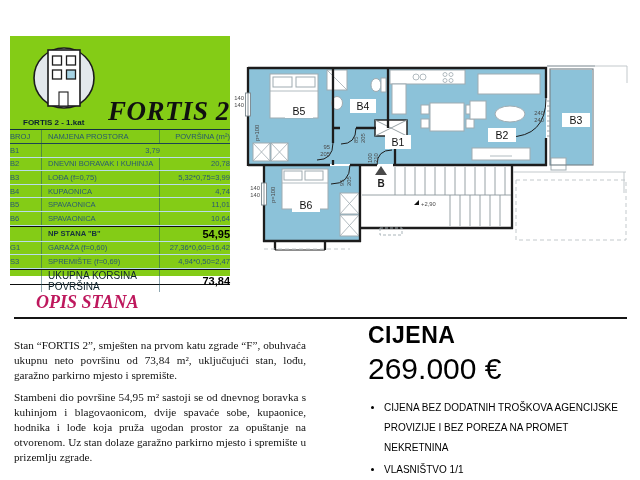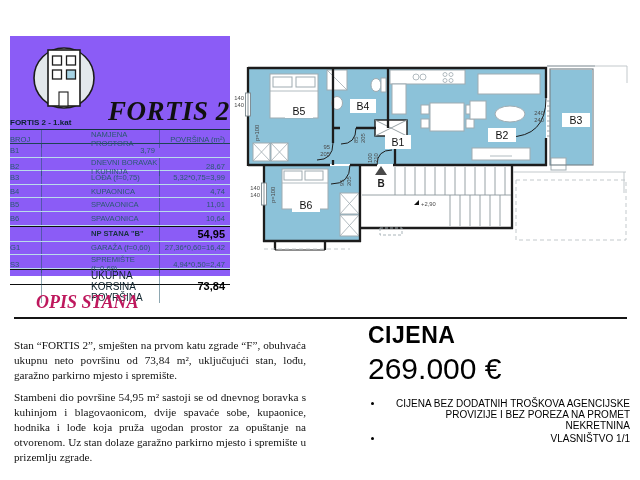--- a/index.html
+++ b/index.html
@@ -1,52 +1,52 @@
 <!DOCTYPE html>
 <html><head>
 <meta charset="utf-8">
 <style>
   html,body{margin:0;padding:0;background:#888;}
   #page{position:relative;width:640px;height:480px;background:#ffffff;overflow:hidden;
         font-family:"Liberation Sans",sans-serif;}
   
-  #panel{position:absolute;left:10px;top:36px;width:220px;height:240px;background:#8b5cf6;}
+  #panel{position:absolute;left:10px;top:36px;width:220px;height:240px;background:#84cc16;}
   #brand-title{position:absolute;left:98px;top:60px;font-family:"Liberation Serif",serif;
         font-style:italic;font-weight:bold;font-size:27px;color:#101010;letter-spacing:.5px;}
   
   #fp-table{position:absolute;left:10px;top:116px;width:220px;font-family:"Liberation Sans",sans-serif;}
-  .t-title{height:13px;line-height:13px;font-size:8px;font-weight:bold;
+  .t-title{height:13px;line-height:13px;padding-left:13px;font-size:8px;font-weight:bold;
         color:#0a2230;border-bottom:1.6px solid #15333f;}
   .t-row{display:grid;grid-template-columns:32px 118px 70px;align-items:center;height:12.6px;
         font-size:7.6px;color:#2a5a72;border-bottom:1px solid #b9dcea;}
   .t-row.head{color:#27586e;border-bottom:1px solid #1d4453;height:13px;}
   .c-broj{border-right:1px solid rgba(30,80,100,.5);height:100%;display:flex;align-items:center;}
-  .c-nam{padding-left:6px;border-right:1px solid rgba(30,80,100,.5);height:100%;display:flex;align-items:center;margin-left:43px;}
-  .c-val{text-align:right;padding-right:5px;}
+  .c-nam{padding-left:6px;border-right:1px solid rgba(30,80,100,.5);height:100%;display:flex;align-items:center;}
+  .c-val{text-align:right;}
   .t-row.sub{border-top:1.6px solid #0d0d0d;height:14px;}
   .t-row.sub .c-nam{font-weight:bold;color:#16323e;}
   .t-row.sub .c-val,{font-weight:bold;}
   .t-row.sub .c-val{font-size:11px;font-weight:bold;color:#000;}
   .t-row.total{border-top:1.6px solid #0d0d0d;border-bottom:1.6px solid #0d0d0d;height:14.5px;}
   .t-row.total .c-nam{font-weight:normal;color:#10242e;font-size:10px;}
   .t-row.total .c-val{font-size:11px;font-weight:bold;color:#000;}
   
   #opis-heading{position:absolute;left:36px;top:292px;font-family:"Liberation Serif",serif;
         font-style:italic;font-weight:bold;font-size:18px;color:#be185d;}
   #rule{position:absolute;left:14px;top:317px;width:613px;height:2.2px;background:#151515;}
   .para{position:absolute;left:14px;width:292px;font-family:"Liberation Serif",serif;
         font-size:11.2px;line-height:15px;color:#111;text-align:justify;}
   #para1{top:327px;}
   #para2{top:379px;}
   
   #price{position:absolute;left:368px;top:322px;width:262px;font-family:Liberation Sans, sans-serif;color:#000;}
   #price-heading{font-size:23px;font-weight:bold;letter-spacing:.5px;}
   #price-amount{font-size:30px;margin-top:3px;}
   #price-bullets{margin:12px 0 0 0;padding-left:16px;}
-  #price-bullets li{font-size:10px;line-height:11px;margin-bottom:2px;text-align:right;}
+  #price-bullets li{font-size:10px;line-height:20px;margin-bottom:2px;}
   
   #plan{position:absolute;left:230px;top:53px;}
   .rlabel{font-family:"Liberation Sans",sans-serif;font-size:10.5px;fill:#101010;}
   .dim{font-family:"Liberation Sans",sans-serif;font-size:5.8px;fill:#4a4a4a;}
 </style>
 </head>
 <body>
 
 <div id="page">
 
@@ -70,21 +70,21 @@
       <span class="c-nam">NAMJENA PROSTORA</span>
       <span class="c-val">POVRŠINA (m²)</span>
     </div>
     <div class="t-row">
       <span class="c-broj">B1</span>
       <span class="c-val">3,79</span>
     </div>
     <div class="t-row">
       <span class="c-broj">B2</span>
       <span class="c-nam">DNEVNI BORAVAK I KUHINJA</span>
-      <span class="c-val">28,67</span>
+      <span class="c-val">20,78</span>
     </div>
     <div class="t-row">
       <span class="c-broj">B3</span>
       <span class="c-nam">LOĐA (f=0,75)</span>
       <span class="c-val">5,32*0,75=3,99</span>
     </div>
     <div class="t-row">
       <span class="c-broj">B4</span>
       <span class="c-nam">KUPAONICA</span>
       <span class="c-val">4,74</span>

